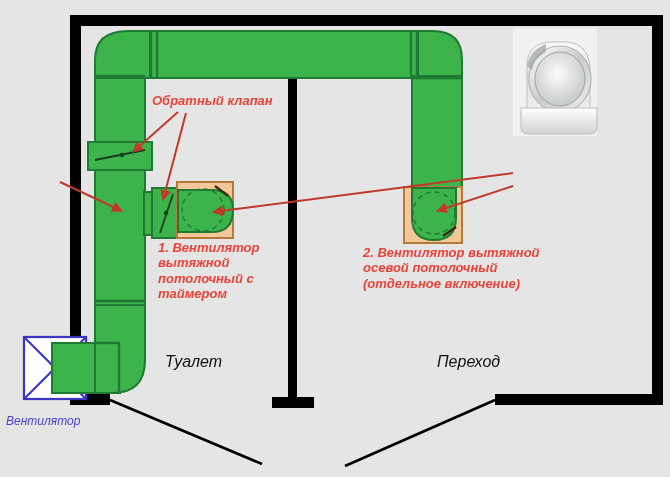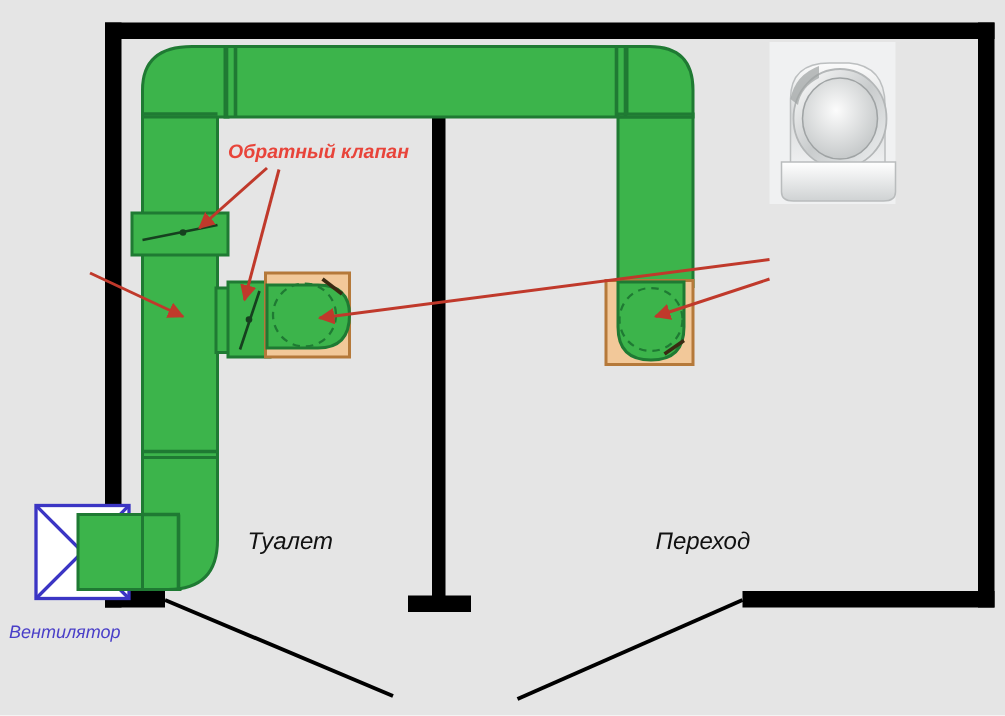--- a/index.html
+++ b/index.html
@@ -175,21 +175,28 @@
       <path d="M 60 182 L 122 211"></path>
       <path d="M 513 173 L 213 212"></path>
       <path d="M 513 186 L 437 211"></path>
     </g>
   </svg>
 
   <div class="lbl lbl-red" id="label-check-valve">Обратный клапан</div>
 
 
 
-
+  <div class="lbl lbl-red" id="label-fan1">1. Вентилятор
+вытяжной
+потолочный с
+таймером</div>
+
+  <div class="lbl lbl-red" id="label-fan2">2. Вентилятор вытяжной
+осевой потолочный
+(отдельное включение)</div>
 
   <div class="lbl lbl-black" id="label-toilet">Туалет</div>
 
   <div class="lbl lbl-black" id="label-bath">Переход</div>
 
   <div class="lbl lbl-blue" id="label-shaft">Вентилятор</div>
 
 </div>
 
 </body></html>

